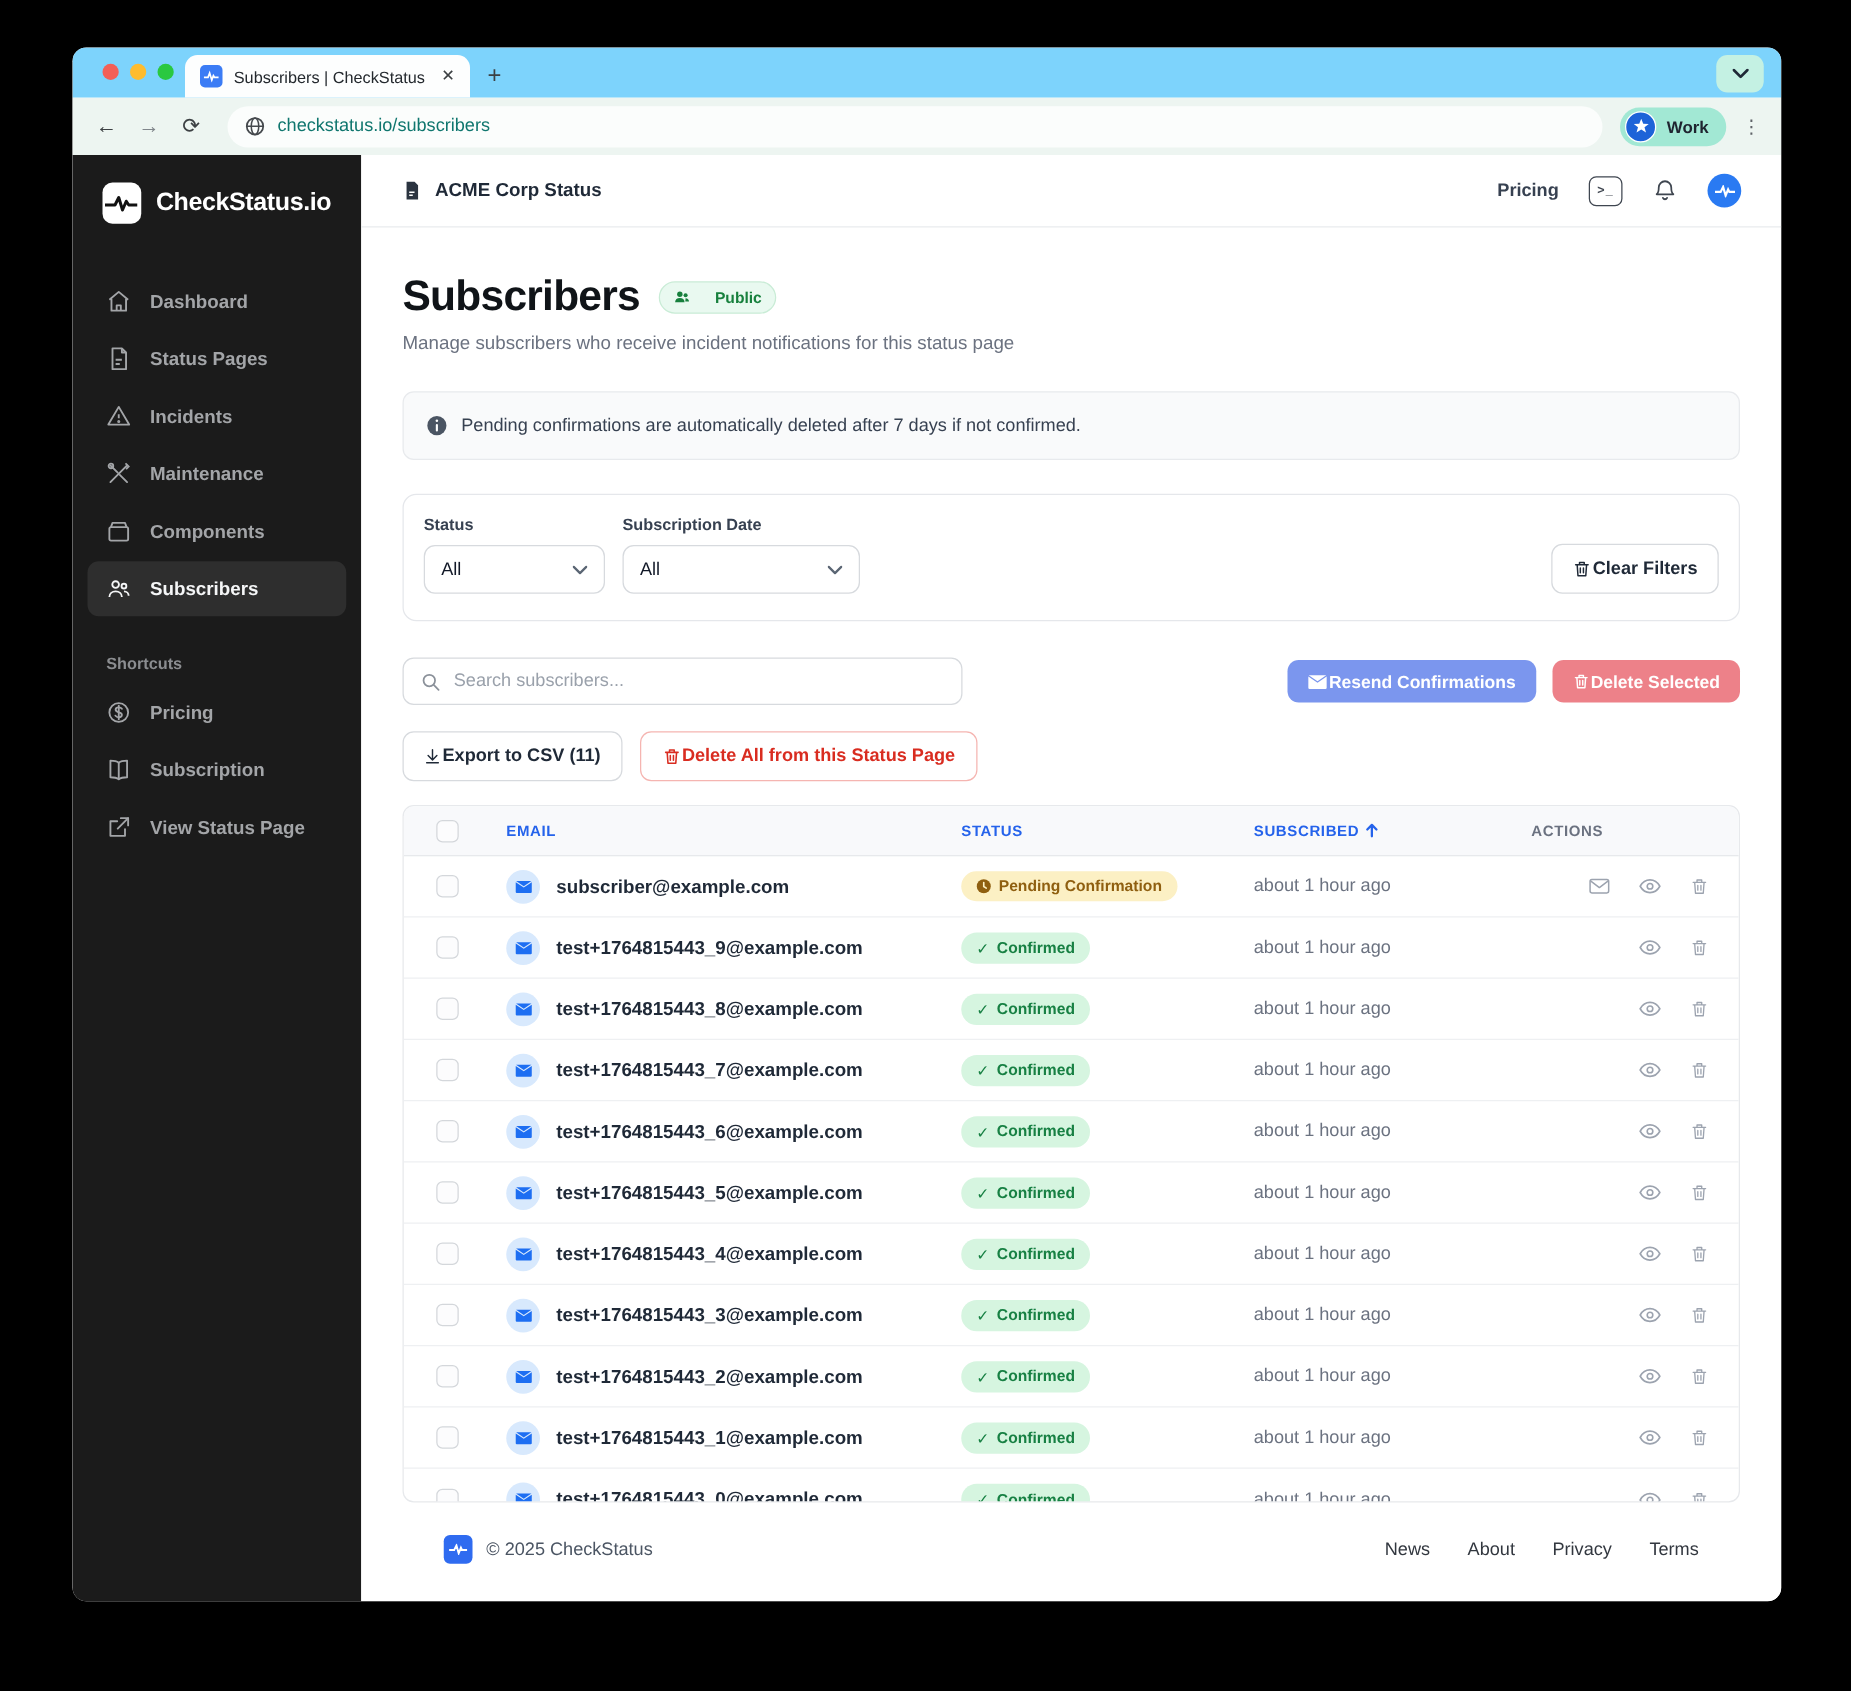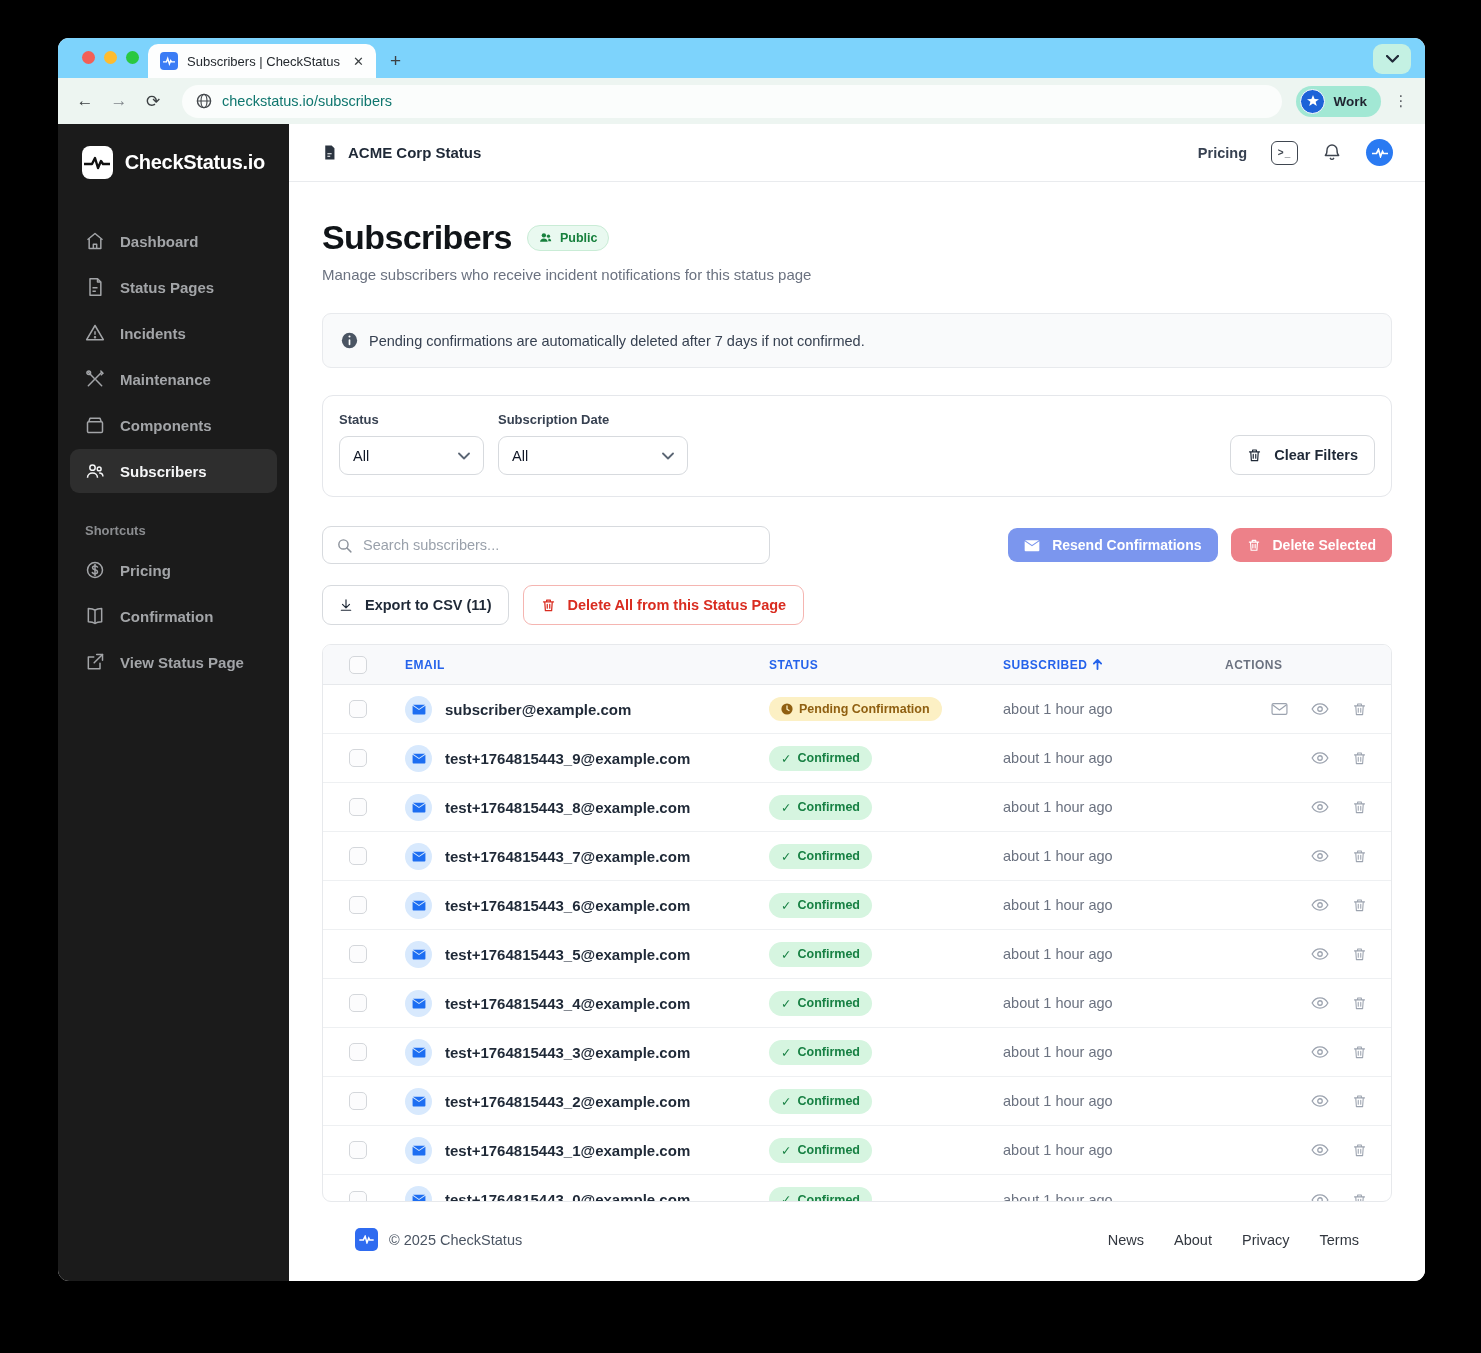--- a/index.html
+++ b/index.html
@@ -43,29 +43,29 @@
   .app-header { height:58px; border-bottom:1px solid #e9ebee; display:flex; align-items:center; justify-content:space-between; padding:0 32px; flex:none; }
   .ws { display:flex; align-items:center; gap:10px; font-size:15px; font-weight:700; color:#1f2937; }
   .app-header-right { display:flex; align-items:center; gap:24px; }
   .hdr-link { font-size:14.5px; color:#374151; font-weight:600; }
   .term-icon { width:27px; height:24px; border:1.6px solid #3f4650; border-radius:6px; display:flex; align-items:center; justify-content:center; font-size:10px; font-weight:700; color:#3f4650; letter-spacing:1px; }
   .hdr-avatar { width:27px; height:27px; border-radius:50%; background:#2a7af2; display:flex; align-items:center; justify-content:center; }
 
   .content { padding:36px 33px 0; flex:1; min-height:0; display:flex; flex-direction:column; }
   .title-row { display:flex; align-items:center; gap:15px; }
   .h1 { font-size:34px; font-weight:800; color:#101418; letter-spacing:-0.6px; }
-  .badge-public { display:inline-flex; align-items:center; gap:8px; background:#e9f9f0; border:1px solid #c9ecd6; color:#17803d; font-size:12.5px; font-weight:700; padding:5px 11px; border-radius:999px; }
+  .badge-public { display:inline-flex; align-items:center; gap:20px; background:#e9f9f0; border:1px solid #c9ecd6; color:#17803d; font-size:12.5px; font-weight:700; padding:5px 11px; border-radius:999px; }
   .subtitle { margin-top:9px; color:#6b7280; font-size:15px; }
   .banner { margin-top:30px; background:#f9fafb; border:1px solid #e8eaed; border-radius:9px; padding:18px 18px; display:flex; align-items:center; gap:11px; color:#374151; font-size:14.5px; }
   .filters { margin-top:27px; border:1px solid #e5e7eb; border-radius:11px; padding:16px 16px 21px; display:flex; align-items:flex-end; gap:14px; }
   .fgroup { display:flex; flex-direction:column; }
   .flabel { font-size:13px; font-weight:700; color:#374151; margin-bottom:9px; }
   .select { height:39px; border:1px solid #d7dade; border-radius:9px; background:#fff; display:flex; align-items:center; justify-content:space-between; padding:0 13px; font-size:14.5px; color:#111827; }
   .select.w1 { width:145px; } .select.w2 { width:190px; }
-  .btn { display:inline-flex; align-items:center; gap:12px; border-radius:9px; font-weight:700; cursor:pointer; white-space:nowrap; }
+  .btn { display:inline-flex; align-items:center; gap:1px; border-radius:9px; font-weight:700; cursor:pointer; white-space:nowrap; }
   .btn-outline { border:1px solid #d7dade; background:#fff; color:#1f2937; font-size:14.5px; height:40px; padding:0 16px; }
   .clear-btn { margin-left:auto; }
   .search-row { margin-top:29px; display:flex; align-items:center; }
   .searchbox { width:448px; height:38px; border:1px solid #d7dade; border-radius:9px; display:flex; align-items:center; gap:10px; padding:0 13px; }
   .searchbox input { border:none; outline:none; flex:1; font-size:14.5px; color:#111827; font-family:inherit; background:transparent; }
   .searchbox input::placeholder { color:#9aa1ab; }
   .search-actions { margin-left:auto; display:flex; gap:13px; }
   .btn-resend { background:#7b96ee; color:#fff; font-size:14px; height:34px; padding:0 16px; }
   .btn-delsel { background:#ed8189; color:#fff; font-size:14px; height:34px; padding:0 16px; }
   .export-row { margin-top:21px; display:flex; gap:14px; }
@@ -217,21 +217,21 @@
               <path d="M15 8.5c-.6-.9-1.7-1.4-3-1.4-1.8 0-3 1-3 2.3 0 3.2 6 1.6 6 4.8 0 1.4-1.3 2.4-3 2.4-1.4 0-2.6-.6-3.2-1.6"></path>
               <path d="M12 5.5v13"></path>
             </svg>
           <span>Pricing</span>
         </div>
         <div class="nav-item">
           <svg width="20" height="20" viewBox="0 0 24 24" fill="none" stroke="currentColor" stroke-width="1.8" stroke-linejoin="round">
               <path d="M12 5c-2-1.6-4.8-2-8-2v16c3.2 0 6 .4 8 2 2-1.6 4.8-2 8-2V3c-3.2 0-6 .4-8 2z"></path>
               <path d="M12 5v16"></path>
             </svg>
-          <span>Confirmation</span>
+          <span>Subscription</span>
         </div>
         <div class="nav-item">
           <svg width="20" height="20" viewBox="0 0 24 24" fill="none" stroke="currentColor" stroke-width="1.8" stroke-linecap="round" stroke-linejoin="round">
               <path d="M18 13.5V20H4V6h6.5"></path>
               <path d="M14 3h7v7"></path>
               <path d="M21 3 11 13"></path>
             </svg>
           <span>View Status Page</span>
         </div>
       </div>

